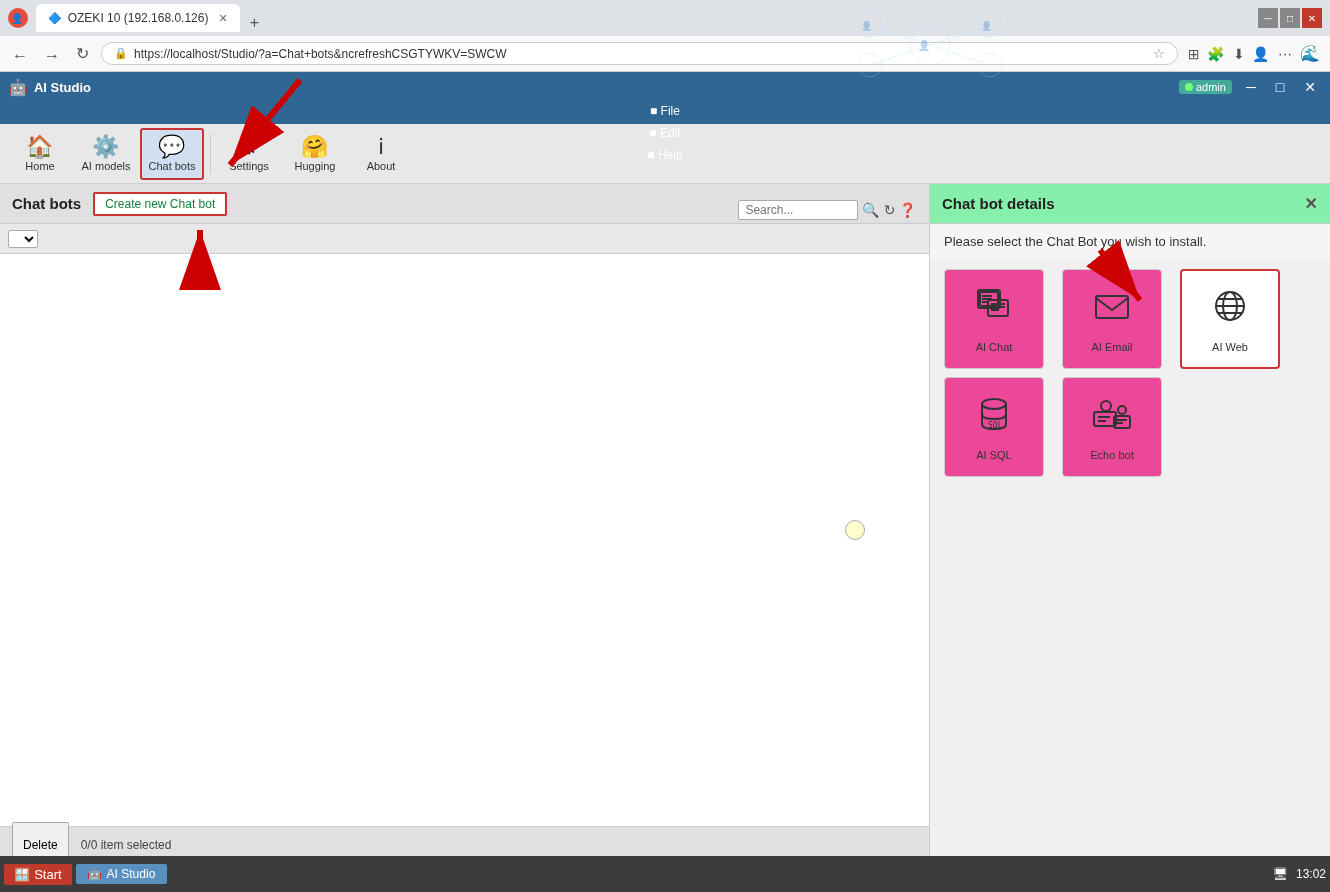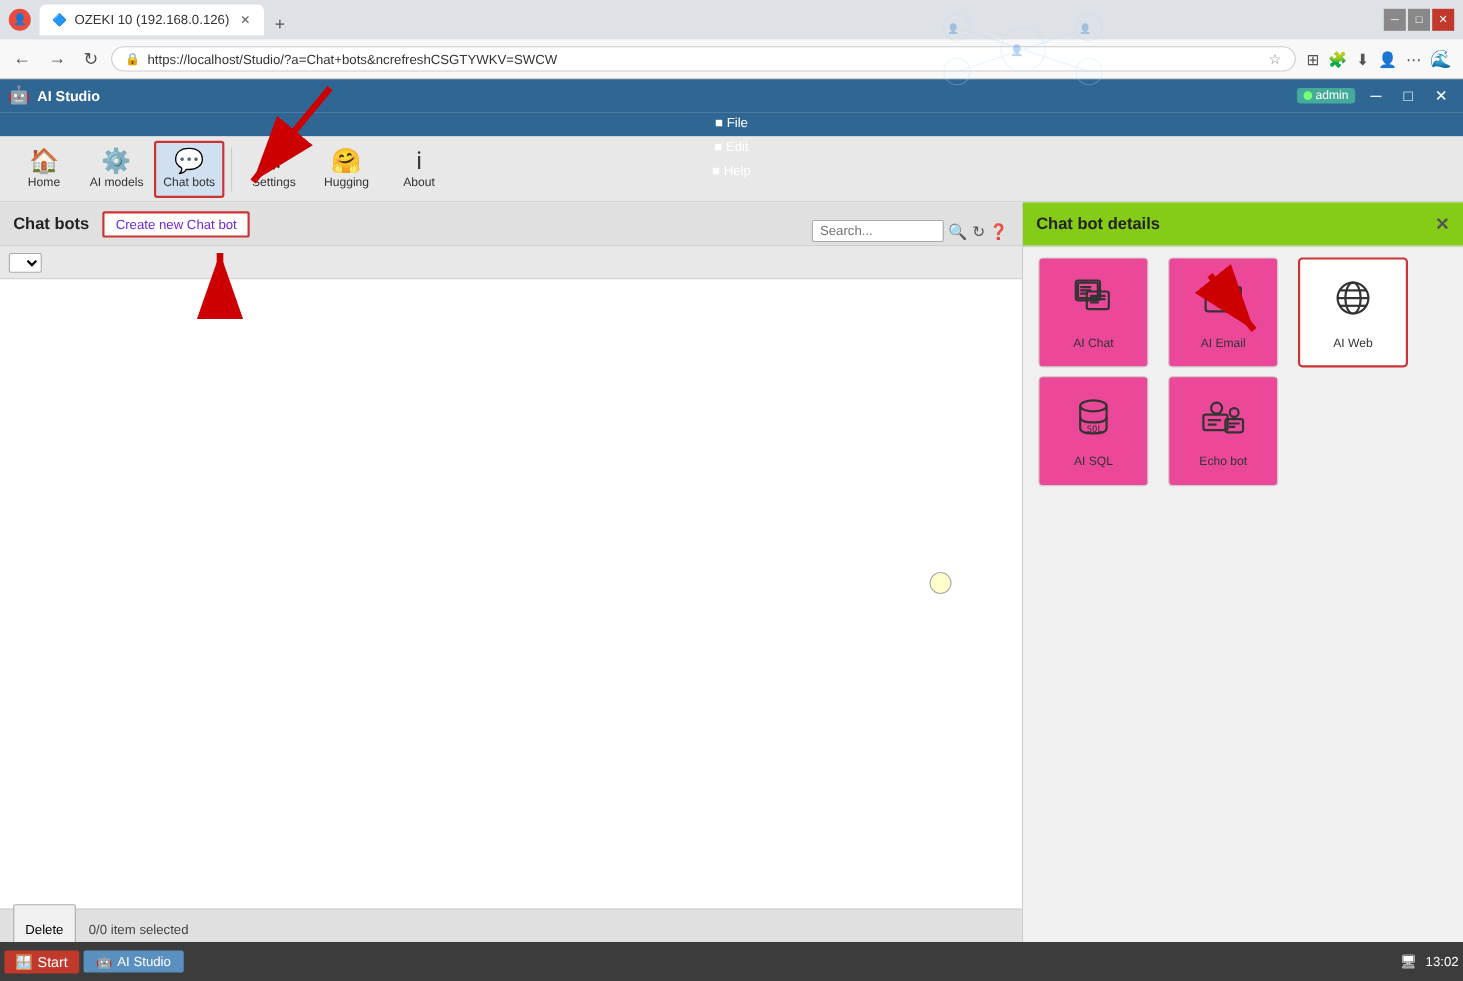--- a/index.html
+++ b/index.html
@@ -193,21 +193,21 @@
       height: 40px;
     }
     .panel-title {
       font-size: 15px;
       font-weight: bold;
       color: #222;
     }
     .create-btn {
       background: white;
       border: 2px solid #cc3333;
-      color: #6d28d9;
+      color: #15803d;
       padding: 3px 10px;
       font-size: 12px;
       cursor: pointer;
       border-radius: 2px;
       font-weight: 500;
     }
     .search-area {
       margin-left: auto;
       display: flex;
       align-items: center;
@@ -271,21 +271,21 @@
     .selection-info { font-size: 12px; color: #444; }
 
     
     .details-panel {
       flex: 1;
       background: #f0f0f0;
       display: flex;
       flex-direction: column;
     }
     .details-header {
-      background: #84cc16;
+      background: #86efac;
       padding: 6px 12px;
       display: flex;
       align-items: center;
       justify-content: space-between;
       border-bottom: 1px solid #ccc;
       height: 40px;
     }
     .details-title {
       font-size: 15px;
       font-weight: bold;
@@ -530,20 +530,21 @@
           <button class="delete-btn">Delete</button>
           <span class="selection-info">0/0 item selected</span>
         </div>
       </div>
 
       <div class="details-panel">
         <div class="details-header">
           <span class="details-title">Chat bot details</span>
           <button class="details-close-btn">✕</button>
         </div>
+        <div class="details-instruction">Please select the Chat Bot you wish to install.</div>
 
         <div class="bot-grid">
 
           <div class="bot-card">
             <span class="bot-card-icon">
               <svg width="40" height="40" viewBox="0 0 40 40" fill="none" stroke="#333" stroke-width="2">
                 <rect x="4" y="4" width="22" height="18" rx="2"></rect>
                 <rect x="6" y="6" width="18" height="14" rx="1" fill="none"></rect>
                 <line x1="8" y1="10" x2="18" y2="10"></line>
                 <line x1="8" y1="13" x2="18" y2="13"></line>

